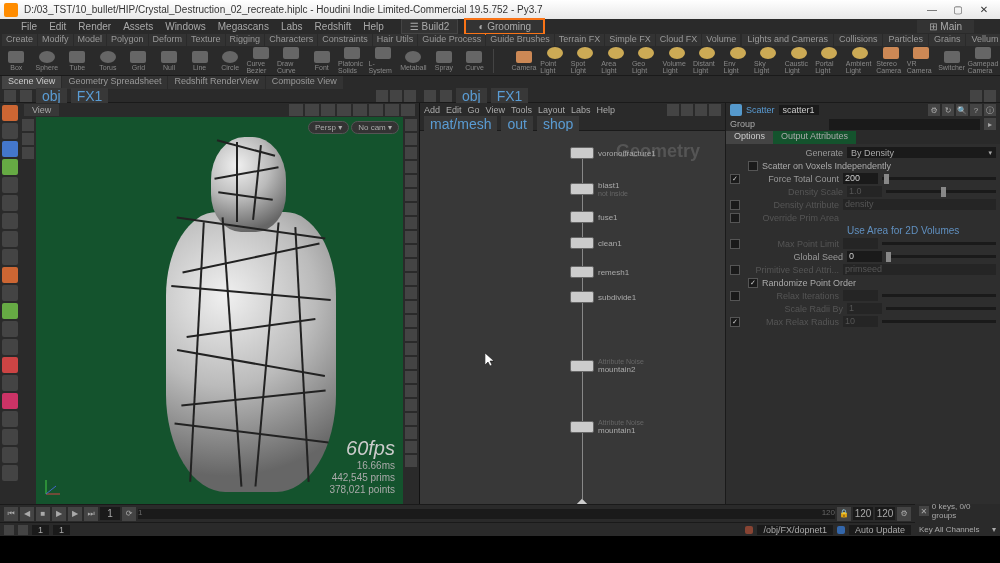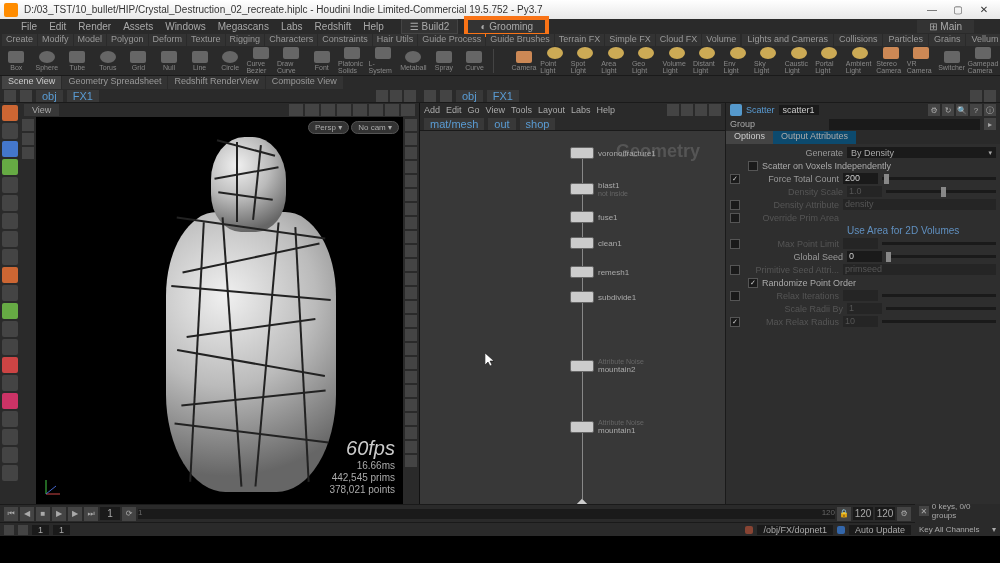--- a/index.html
+++ b/index.html
@@ -9,21 +9,21 @@
 .title-bar { height: 19px; background: linear-gradient(#fff, #e8e8e8); display: flex; align-items: center; padding: 0 4px; color: #333; font-size: 10px; }
 .title-bar .win-logo { width: 14px; height: 14px; background: #ff8c00; border-radius: 2px; margin-right: 6px; }
 .title-bar .win-controls { margin-left: auto; display: flex; gap: 2px; }
 .title-bar .win-btn { width: 24px; height: 14px; display: flex; align-items: center; justify-content: center; font-size: 10px; color: #555; cursor: pointer; }
 .title-bar .win-btn.close { color: #333; }
 
 
 .menu-bar { height: 15px; background: #2a2a2a; display: flex; align-items: center; padding: 0 16px; gap: 2px; font-size: 10px; }
 .menu-item { padding: 1px 5px; cursor: pointer; }
 .menu-build { margin-left: 10px; padding: 1px 8px; background: #333; border: 1px solid #444; }
-.menu-dropdown { padding: 1px 12px; background: #333; border: 4px solid #f97316; margin-left: 4px; }
+.menu-dropdown { padding: 1px 12px; background: #333; border: 2px solid #f97316; margin-left: 4px; }
 .menu-main { margin-left: auto; margin-right: 10px; padding: 1px 12px; background: #333; }
 
 
 .shelf-tabs { height: 12px; background: #2a2a2a; display: flex; font-size: 9px; padding: 0 2px; gap: 1px; }
 .shelf-tab { padding: 0 4px; background: #333; color: #999; cursor: pointer; white-space: nowrap; }
 .shelf-tab2 { padding: 0 5px; background: #333; color: #999; cursor: pointer; white-space: nowrap; }
 
 
 .shelf-tools { height: 30px; background: #2a2a2a; display: flex; align-items: center; padding: 0 2px; gap: 2px; border-bottom: 1px solid #1a1a1a; }
 .shelf-tool { width: 30px; height: 28px; display: flex; flex-direction: column; align-items: center; justify-content: center; cursor: pointer; font-size: 7px; color: #888; }
@@ -33,21 +33,21 @@
 .shelf-divider { width: 1px; height: 24px; background: #444; margin: 0 2px; }
 
 
 .context-row { height: 13px; background: #2a2a2a; display: flex; font-size: 9px; gap: 1px; padding: 0 2px; }
 .ctx-tab { padding: 0 6px; background: #333; color: #999; }
 .ctx-tab.active { background: #444; color: #ccc; }
 
 
 .path-bar { height: 14px; background: #2a2a2a; display: flex; align-items: center; padding: 0 4px; gap: 4px; border-bottom: 1px solid #1a1a1a; }
 .path-icon { width: 12px; height: 12px; background: #444; cursor: pointer; }
-.path-seg { padding: 0 6px; background: #383838; color: #5a9cd4; font-size: 11px; cursor: pointer; }
+.path-seg { padding: 0 6px; background: #383838; color: #5a9cd4; font-size: 14px; cursor: pointer; }
 
 
 .main { display: flex; height: 401px; }
 
 
 .left-toolbar { width: 20px; background: #2a2a2a; display: flex; flex-direction: column; gap: 2px; padding: 2px; align-items: center; }
 .left-tool { width: 16px; height: 16px; background: #444; border-radius: 2px; cursor: pointer; }
 .left-tool.orange { background: #cc6633; }
 .left-tool.blue { background: #4477cc; }
 .left-tool.green { background: #66aa44; }
@@ -56,21 +56,21 @@
 
 
 .viewport-area { width: 400px; background: #1e1e1e; display: flex; flex-direction: column; border-right: 1px solid #111; }
 .view-header { height: 14px; background: #2a2a2a; display: flex; align-items: center; padding: 0 4px; gap: 4px; font-size: 9px; }
 .view-tab { padding: 1px 8px; background: #383838; }
 .view-tools-right { margin-left: auto; display: flex; gap: 2px; }
 .view-tool-btn { width: 14px; height: 12px; background: #444; cursor: pointer; }
 .viewport { flex: 1; background: #1a1a1a; position: relative; display: flex; }
 .vp-left-tools { width: 16px; background: #2a2a2a; display: flex; flex-direction: column; gap: 2px; padding: 2px; }
 .vp-tool { width: 12px; height: 12px; background: #444; cursor: pointer; }
-.vp-render { flex: 1; background: #000000; position: relative; overflow: hidden; text-decoration: underline; }
+.vp-render { flex: 1; background: #14532d; position: relative; overflow: hidden; text-decoration: underline; }
 .vp-cam-controls { position: absolute; top: 4px; right: 4px; display: flex; gap: 2px; }
 .vp-cam-btn { padding: 1px 6px; background: #333; border: 1px solid #555; border-radius: 8px; font-size: 8px; cursor: pointer; }
 .vp-stats { position: absolute; bottom: 8px; right: 8px; text-align: right; color: #aaa; font-size: 10px; line-height: 1.2; }
 .vp-stats .fps { font-size: 20px; font-style: italic; color: #ccc; }
 .vp-axis { position: absolute; bottom: 6px; left: 6px; width: 20px; height: 20px; }
 .vp-right-tools { width: 16px; background: #2a2a2a; display: flex; flex-direction: column; gap: 2px; padding: 2px; }
 
 
 .bust { position: absolute; left: 120px; top: 20px; width: 190px; height: 360px; }
 .bust-shape { position: absolute; background: radial-gradient(circle at 35% 30%, #f0f0f0, #bbb 40%, #666 80%); border-radius: 40% 40% 20% 20%; }
@@ -96,21 +96,21 @@
 .param-panel { width: 275px; background: #2e2e2e; display: flex; flex-direction: column; border-left: 1px solid #1a1a1a; }
 .param-header { height: 14px; background: #2a2a2a; display: flex; align-items: center; padding: 0 4px; gap: 4px; font-size: 9px; }
 .param-icon { width: 12px; height: 12px; background: #5599cc; border-radius: 2px; }
 .param-name-lbl { color: #5a9cd4; }
 .param-name-field { padding: 0 4px; background: #1a1a1a; color: #ccc; flex: 0 0 auto; }
 .param-head-icons { margin-left: auto; display: flex; gap: 2px; }
 .param-head-icon { width: 12px; height: 12px; background: #444; cursor: pointer; font-size: 8px; display: flex; align-items: center; justify-content: center; }
 .param-group-row { height: 14px; background: #2a2a2a; display: flex; align-items: center; padding: 0 4px; gap: 4px; font-size: 9px; }
 .param-group-field { flex: 1; background: #1a1a1a; height: 11px; }
 .param-tabs { height: 13px; display: flex; font-size: 9px; background: #2a2a2a; }
-.param-tab { padding: 0 8px; background: #0c4a6e; cursor: pointer; }
+.param-tab { padding: 0 8px; background: #14532d; cursor: pointer; }
 .param-tab.active { background: #444; color: #ccc; }
 .param-body { flex: 1; padding: 2px 4px; font-size: 9px; overflow: hidden; }
 .param-row { display: flex; align-items: center; height: 13px; gap: 4px; }
 .param-chk { width: 10px; height: 10px; background: #1a1a1a; border: 1px solid #555; display: flex; align-items: center; justify-content: center; font-size: 7px; cursor: pointer; }
 .param-chk.checked::after { content: "✓"; color: #ccc; }
 .param-label { width: 95px; text-align: right; color: #999; }
 .param-label.dim { color: #555; }
 .param-field { width: 35px; background: #1a1a1a; color: #ccc; padding: 0 2px; height: 11px; }
 .param-field.dim { color: #555; background: #252525; }
 .param-slider { flex: 1; height: 3px; background: #1a1a1a; position: relative; }

